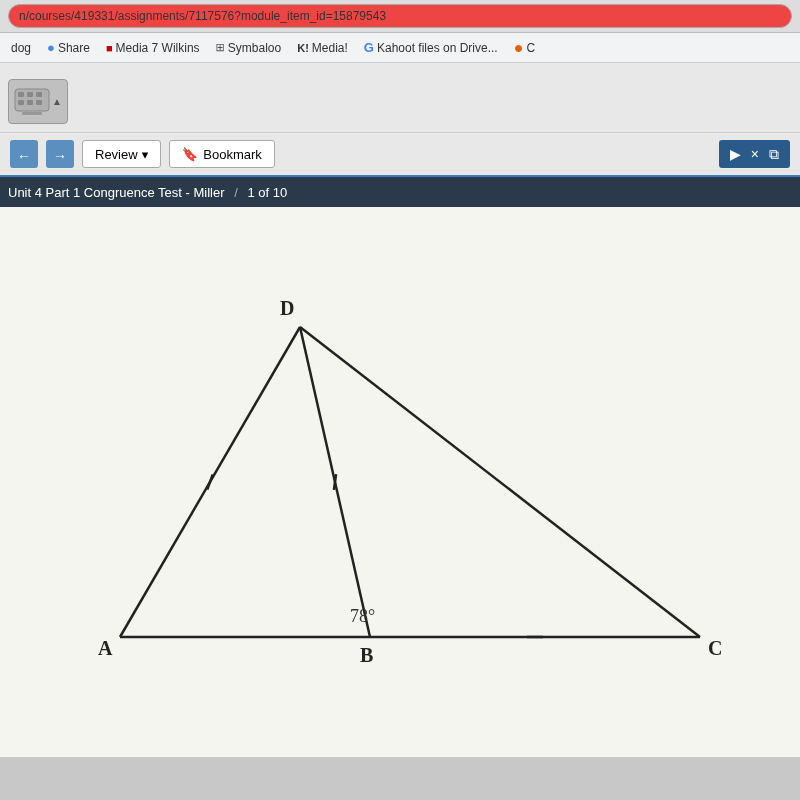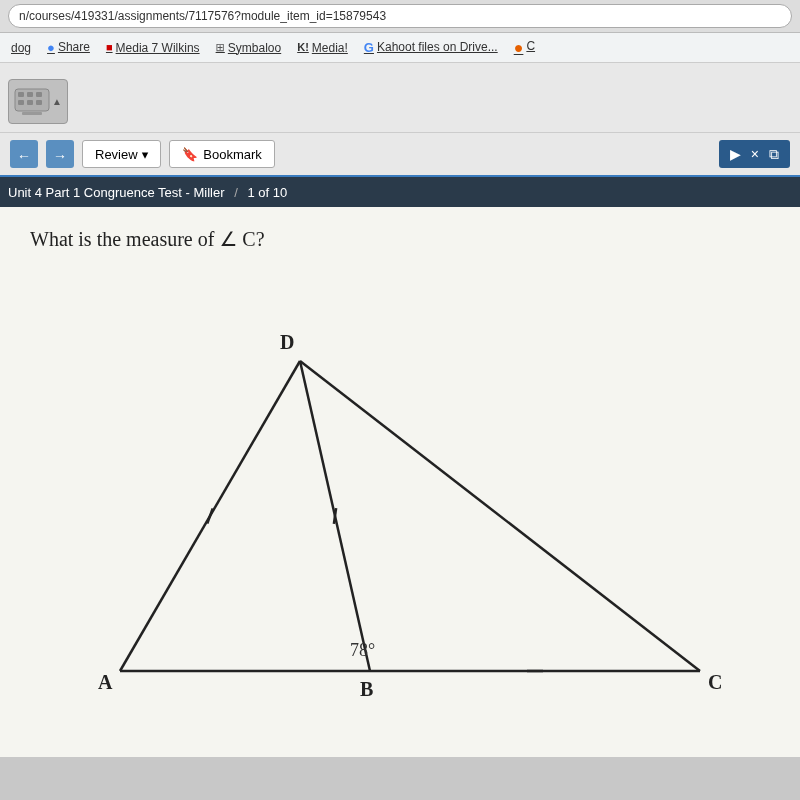--- a/index.html
+++ b/index.html
@@ -12,21 +12,21 @@
     }
 
     
     .browser-top {
       background: #ddd;
       padding: 4px 8px;
       border-bottom: 1px solid #bbb;
     }
 
     .url-bar {
-      background: #ffffff;
+      background: #ef4444;
       border: 1px solid #aaa;
       border-radius: 12px;
       padding: 2px 10px;
       font-size: 12px;
       color: #333;
       display: flex;
       align-items: center;
       height: 24px;
       width: 100%;
       overflow: hidden;
@@ -38,29 +38,28 @@
       padding: 3px 6px;
       display: flex;
       align-items: center;
       gap: 6px;
       height: 30px;
       overflow: hidden;
     }
 
     .bookmark-item {
       display: flex;
-      align-items: flex-start;
+      align-items: center;
       gap: 3px;
       font-size: 12px;
       color: #333;
       cursor: pointer;
       padding: 2px 5px;
       border-radius: 3px;
       white-space: nowrap;
-      text-decoration: underline;
     }
 
     
     .widget-area {
       background: #e8e8e8;
       height: 70px;
       display: flex;
       align-items: flex-end;
       position: relative;
       border-bottom: 1px solid #ccc;
@@ -284,23 +283,20 @@
   </div>
 </div>
 
 <div class="title-bar">
   <span>Unit 4 Part 1 Congruence Test - Miller</span>
   <span style="margin: 0 6px; color:#aaa;">&nbsp;/&nbsp;</span>
   <span>1 of 10</span>
 </div>
 
 <div class="content-area">
-  <div class="question-text">
-    <span>What is the measure of ∠ C?</span>
-  </div>
 
   <div class="diagram-container">
     <svg class="triangle-svg" viewBox="0 0 680 420">
 
       <line x1="60" y1="390" x2="240" y2="80" stroke="#222" stroke-width="2.5"></line>
 
       <line x1="240" y1="80" x2="310" y2="390" stroke="#222" stroke-width="2.5"></line>
 
       <line x1="240" y1="80" x2="640" y2="390" stroke="#222" stroke-width="2.5"></line>
 

